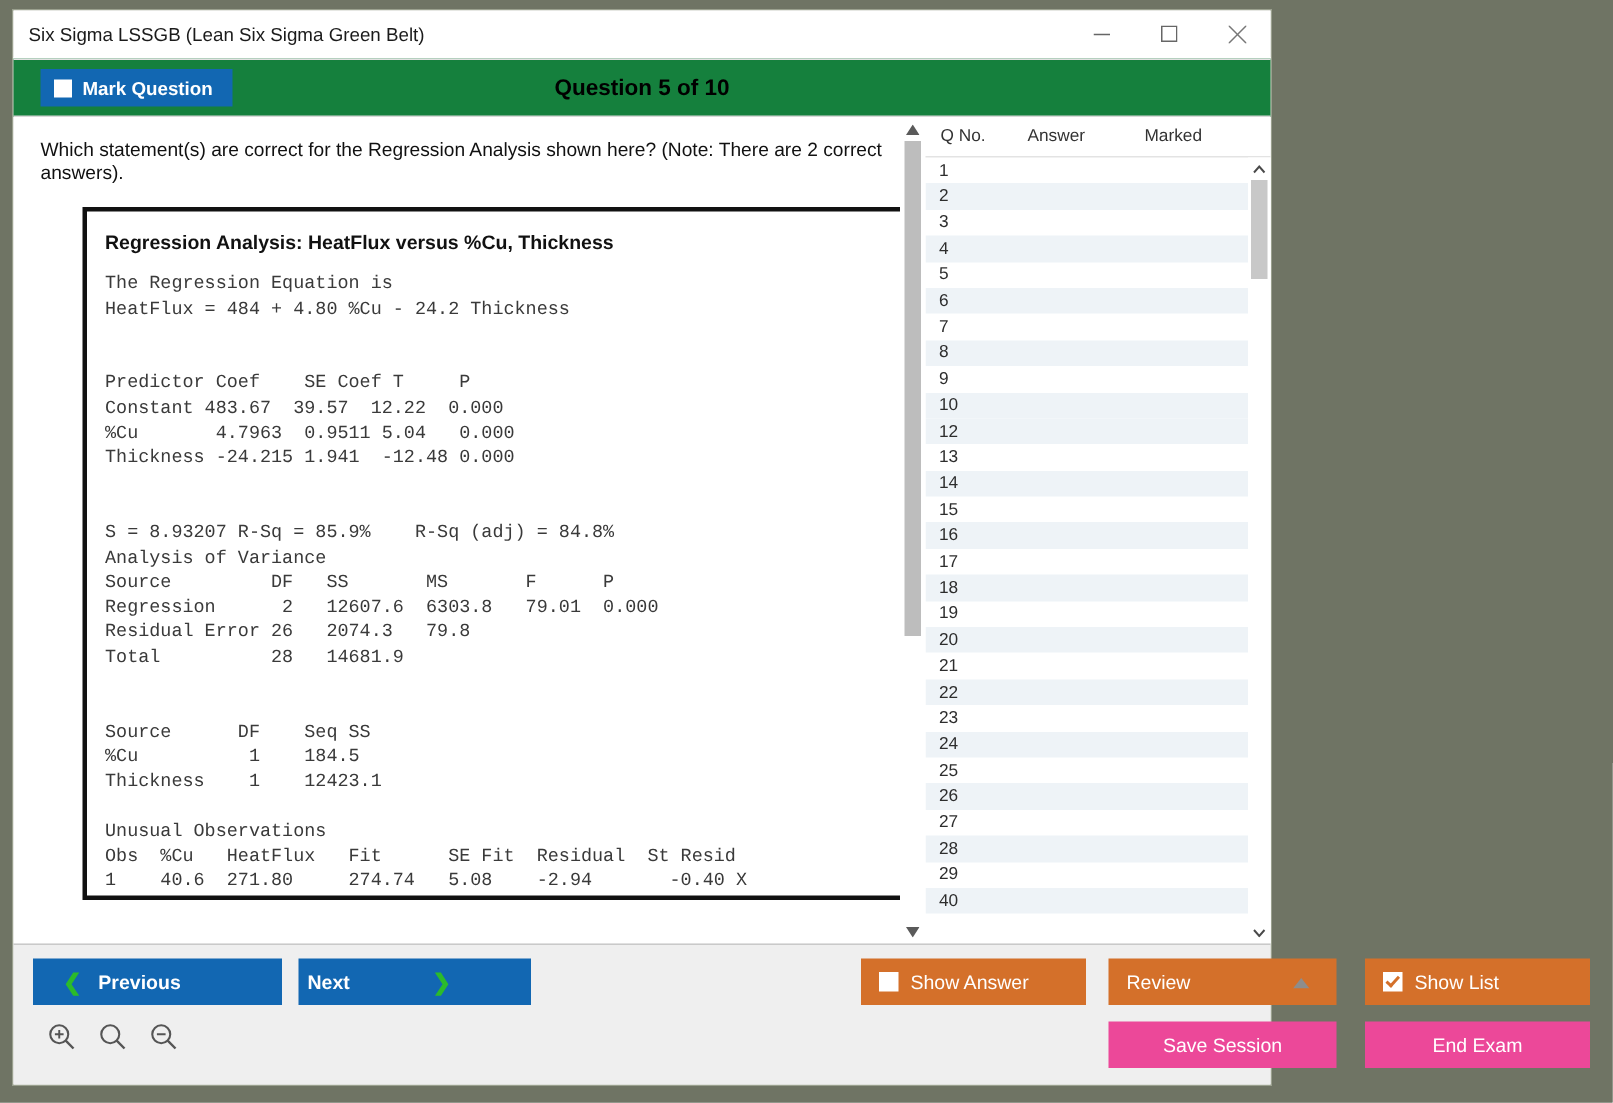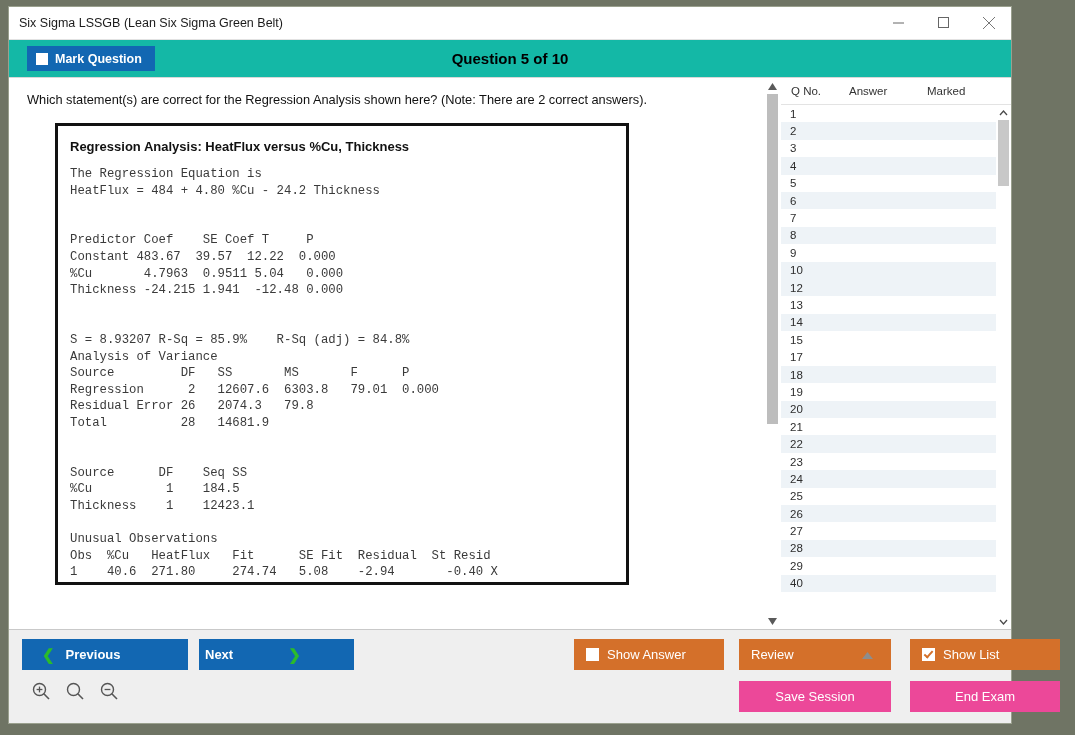--- a/index.html
+++ b/index.html
@@ -5,21 +5,21 @@
   html, body {
     margin: 0; padding: 0;
     width: 1075px; height: 735px;
     background: #6f7464;
     font-family: "Liberation Sans", sans-serif;
     overflow: hidden;
   }
   #app {
     position: absolute;
     left: 8px; top: 6px;
-    width: 1004px; height: 718px;
+    width: 840px; height: 718px;
     background: #ffffff;
     border: 1px solid #9aa08e;
     box-sizing: border-box;
     display: flex;
     flex-direction: column;
   }
 
   
   .titlebar {
     height: 31px;
@@ -39,21 +39,21 @@
   .win-btn {
     width: 45px; height: 31px;
     display: flex; align-items: center; justify-content: center;
     color: #4a4a4a;
   }
   .win-btn svg { display:block; }
 
   
   .headerbar {
     height: 37px;
-    background: #14b8a6;
+    background: #15803d;
     border-top: 1px solid #e2e2e2;
     border-bottom: 1px solid #d8d8d8;
     display: flex;
     align-items: center;
     position: relative;
     flex: 0 0 auto;
   }
   .mark-btn {
     margin-left: 18px;
     height: 25px;
@@ -477,20 +477,25 @@
             <div class="qrow alt">
               <div class="c1">14</div>
               <div class="c2"></div>
               <div class="c3"></div>
             </div>
             <div class="qrow">
               <div class="c1">15</div>
               <div class="c2"></div>
               <div class="c3"></div>
             </div>
+            <div class="qrow alt">
+              <div class="c1">16</div>
+              <div class="c2"></div>
+              <div class="c3"></div>
+            </div>
             <div class="qrow">
               <div class="c1">17</div>
               <div class="c2"></div>
               <div class="c3"></div>
             </div>
             <div class="qrow alt">
               <div class="c1">18</div>
               <div class="c2"></div>
               <div class="c3"></div>
             </div>

